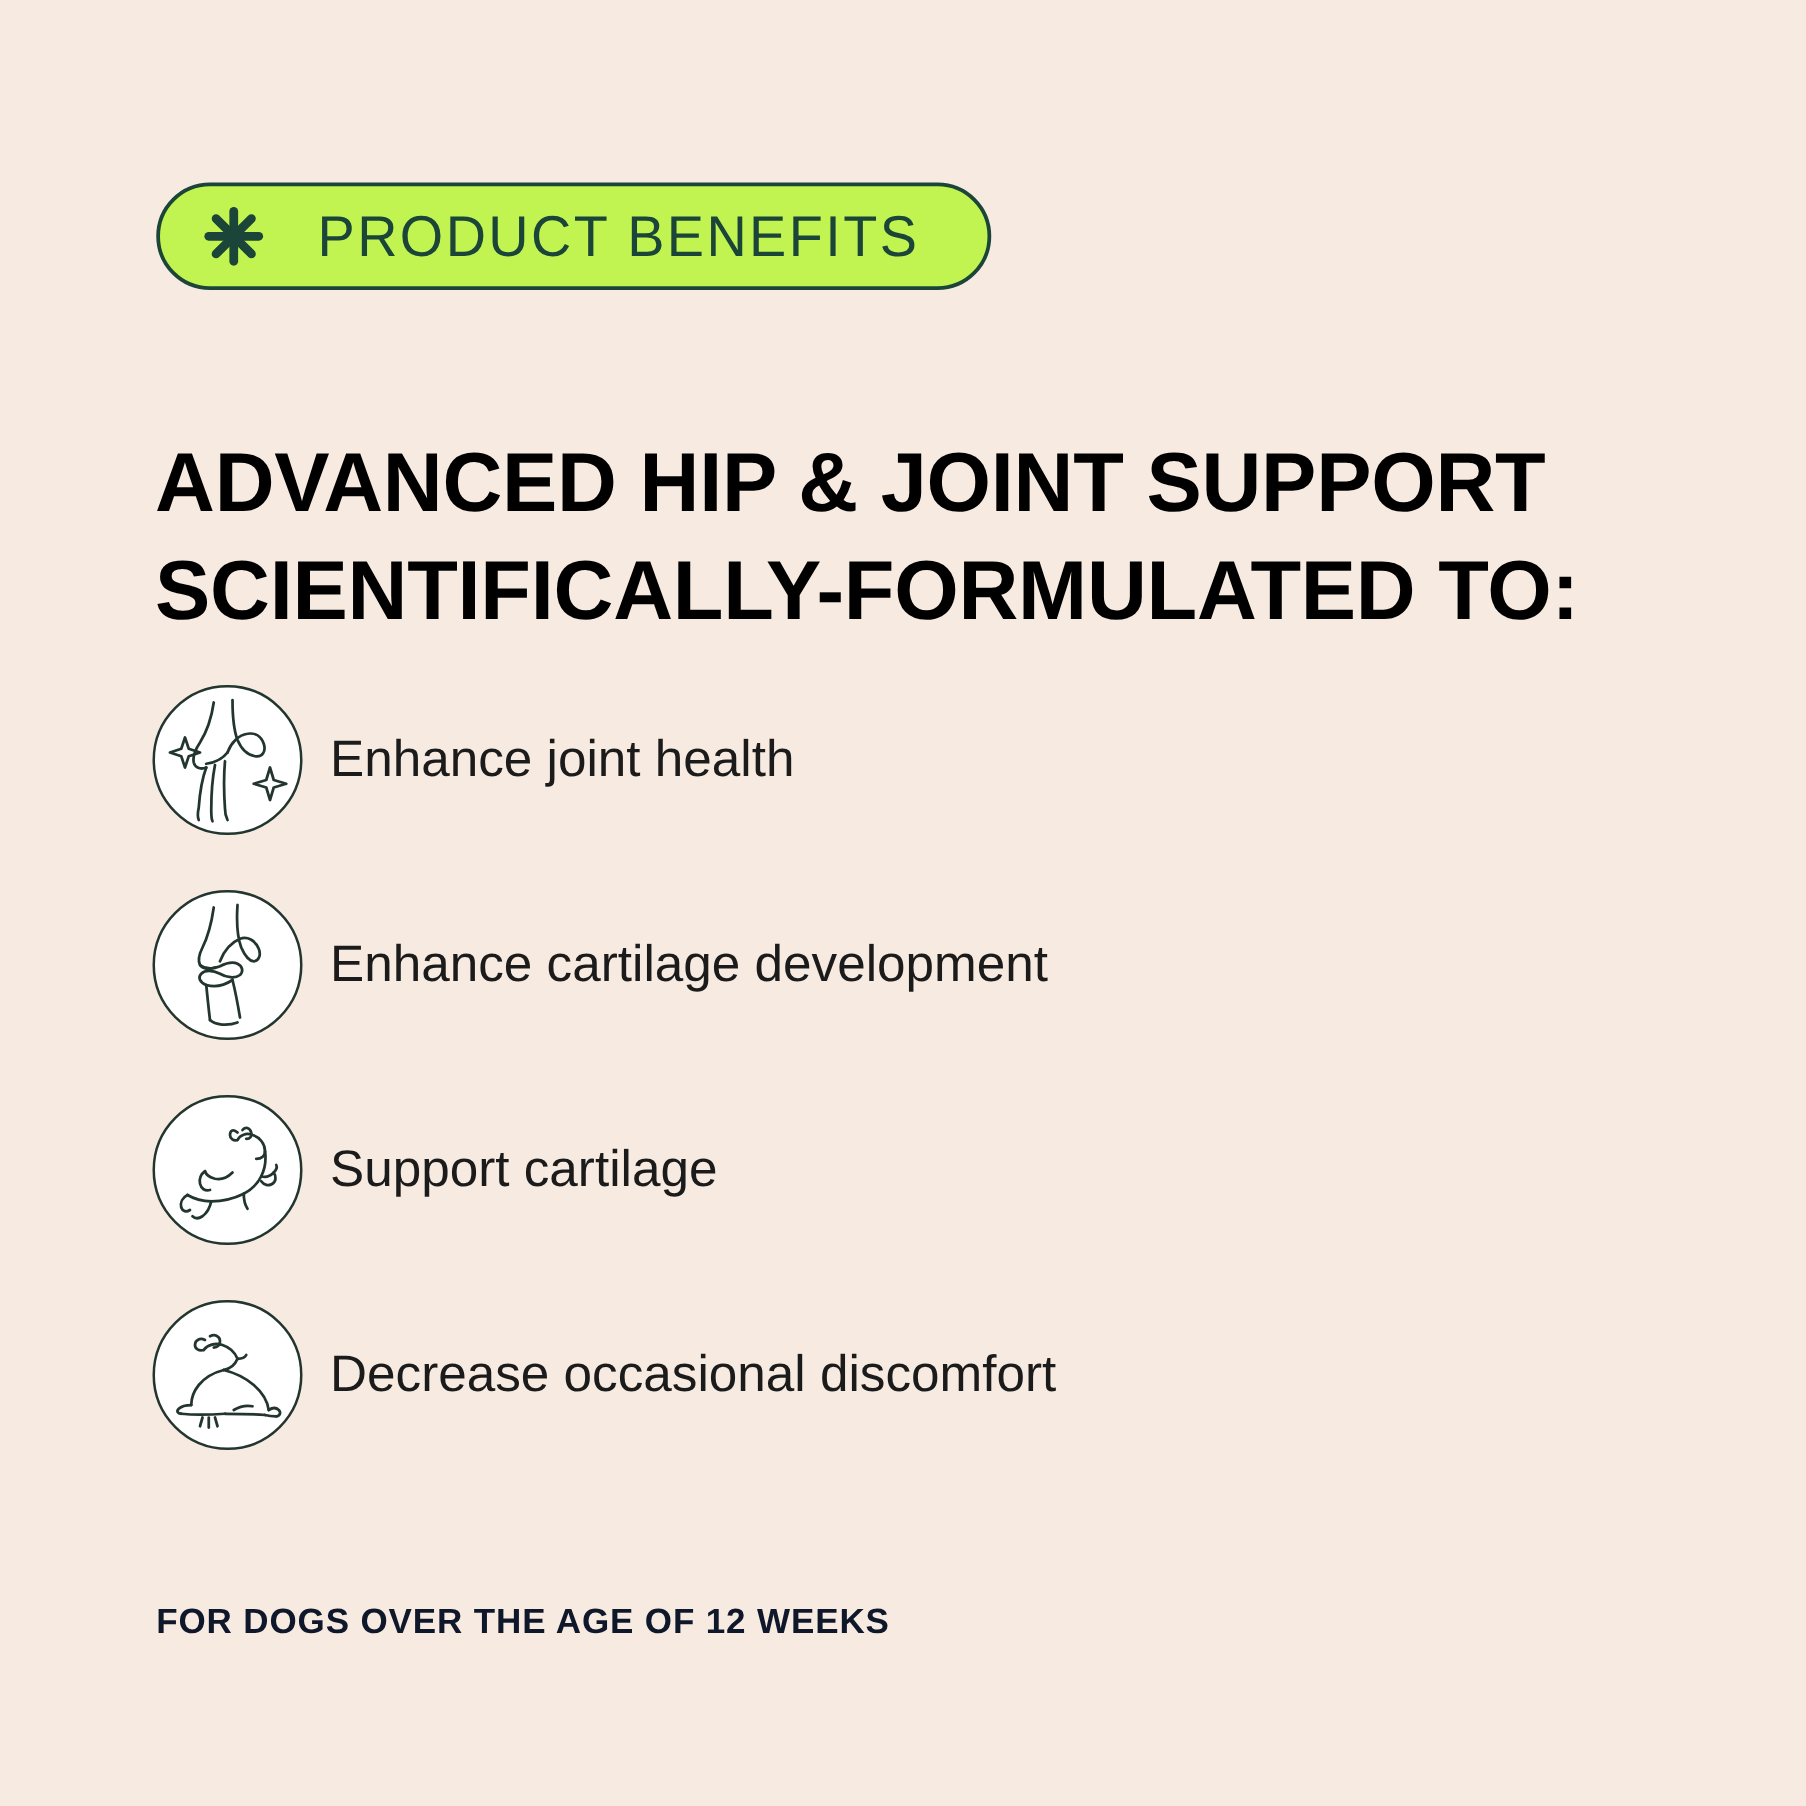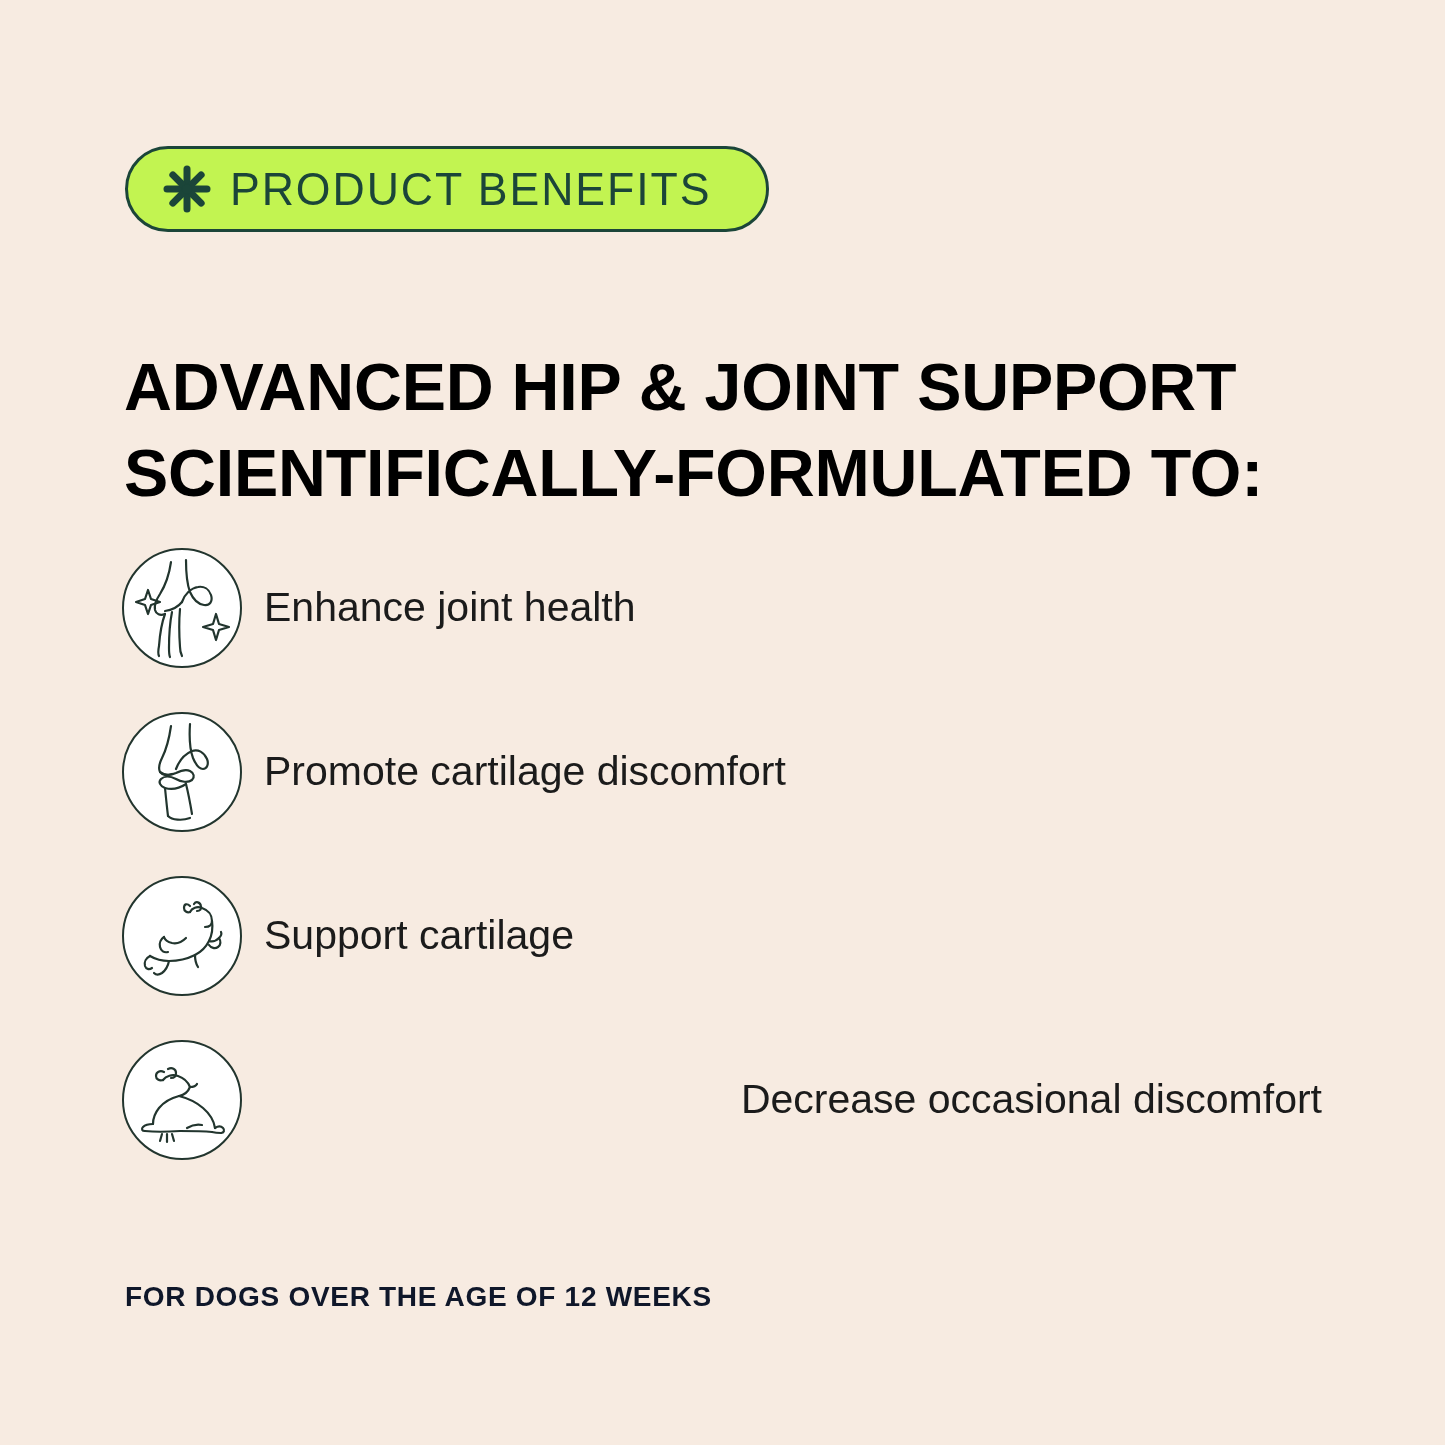--- a/index.html
+++ b/index.html
@@ -22,21 +22,21 @@
 
   
   .badge {
     position: absolute;
     left: 125px;
     top: 146px;
     height: 86px;
     box-sizing: border-box;
     display: flex;
     align-items: center;
-    gap: 18px;
+    gap: 42px;
     padding: 0 40px 0 34px;
     background: #C2F451;
     border: 3px solid #1B4539;
     border-radius: 999px;
   }
   .badge-icon {
     width: 50px;
     height: 50px;
     display: block;
     flex: 0 0 auto;
@@ -83,21 +83,20 @@
   .benefit-row {
     position: relative;
     height: 120px;
     margin-bottom: 44px;
     display: flex;
     align-items: center;
     gap: 22px;
   }
   .benefit-row:last-child {
     margin-bottom: 0;
-    justify-content: space-between;
   }
   .benefit-icon {
     flex: 0 0 auto;
     width: 120px;
     height: 120px;
     border-radius: 50%;
     background: #FFFFFF;
     border: 2px solid #22352E;
     box-sizing: border-box;
     position: relative;
@@ -182,21 +181,21 @@
       <div class="benefit-icon">
         <svg viewBox="0 0 116 116" fill="none" stroke="#22352E" stroke-width="2.2" stroke-linecap="round" stroke-linejoin="round" aria-hidden="true">
           <path d="M47 12 C45 26 42 36 38 44 C35 50 34 54 36 58 C38 61 43 62 48 60"></path>
           <path d="M66 10 C65 25 66 36 69 44 C72 51 76 55 79 55 C83 55 85 50 83 45 C80 38 74 35 68 37 C61 40 55 47 52 55"></path>
           <path d="M36 58 C40 61 45 62 52 59 C58 56 62 55 66 57 C70 59 71 63 68 66 C64 69 57 68 52 65 C46 62 40 62 37 65 C34 68 36 72 41 74 C48 76 56 74 62 70"></path>
           <path d="M41 74 C42 84 43 94 44 102"></path>
           <path d="M62 70 C64 78 66 88 68 100"></path>
           <path d="M44 102 C48 106 58 107 66 104"></path>
         </svg>
       </div>
-      <div class="benefit-label">Promote cartilage discomfort</div>
+      <div class="benefit-label">Enhance cartilage development</div>
     </div>
 
     <div class="benefit-row">
       <div class="benefit-icon">
         <svg viewBox="0 0 116 116" fill="none" stroke="#22352E" stroke-width="2.2" stroke-linecap="round" stroke-linejoin="round" aria-hidden="true">
           <path d="M66 28 C63 25 60 26 60 30 C60 33 63 35 66 34"></path>
           <path d="M70 26 C72 23 76 24 77 28 C78 31 76 33 73 33"></path>
           <path d="M66 34 C68 30 73 28 78 30 C84 32 88 37 88 43 C88 47 85 49 81 49"></path>
           <path d="M88 43 C89 50 88 57 85 63 C82 69 77 74 71 77"></path>
           <path d="M85 63 C88 64 92 63 95 60 C97 58 98 56 97 54"></path>

